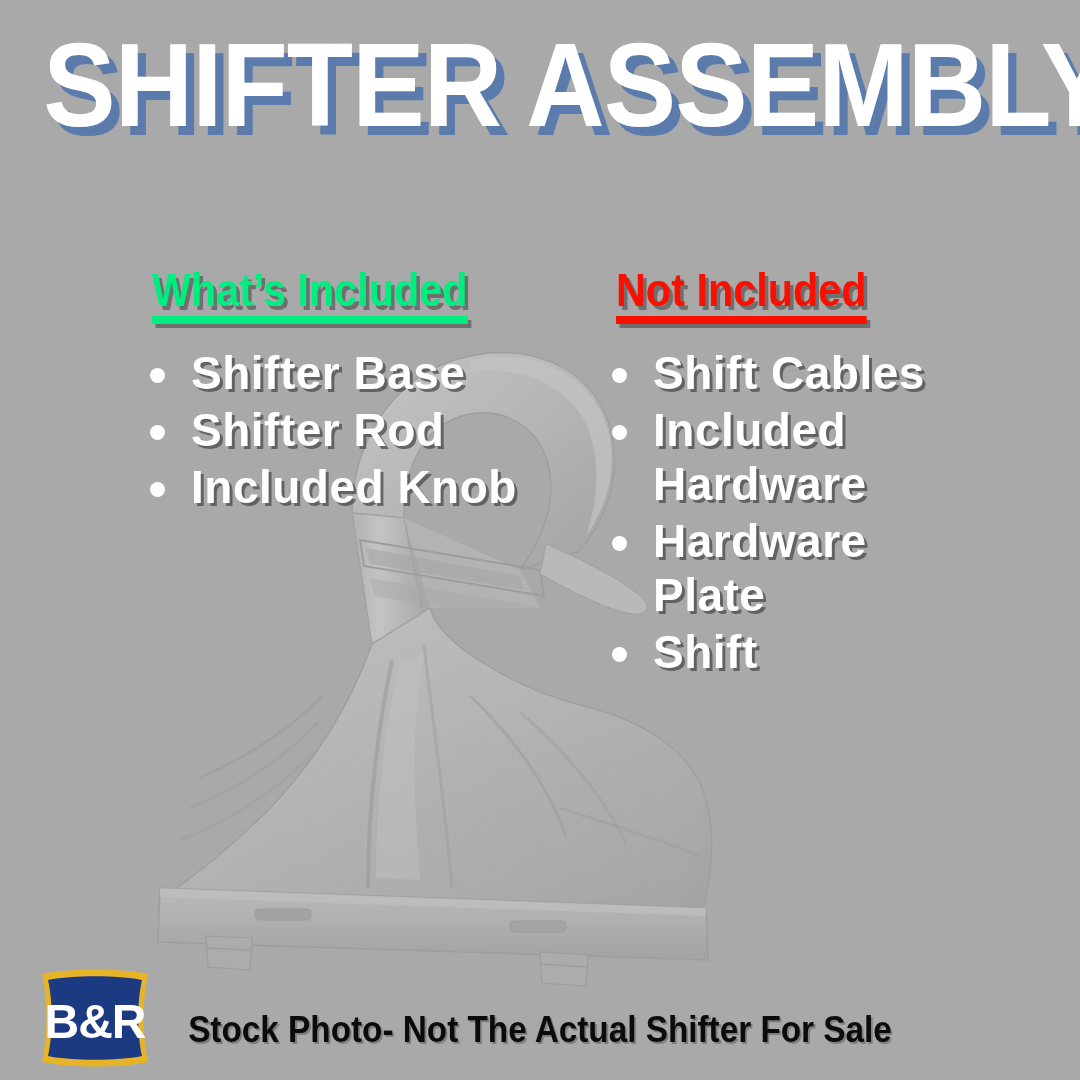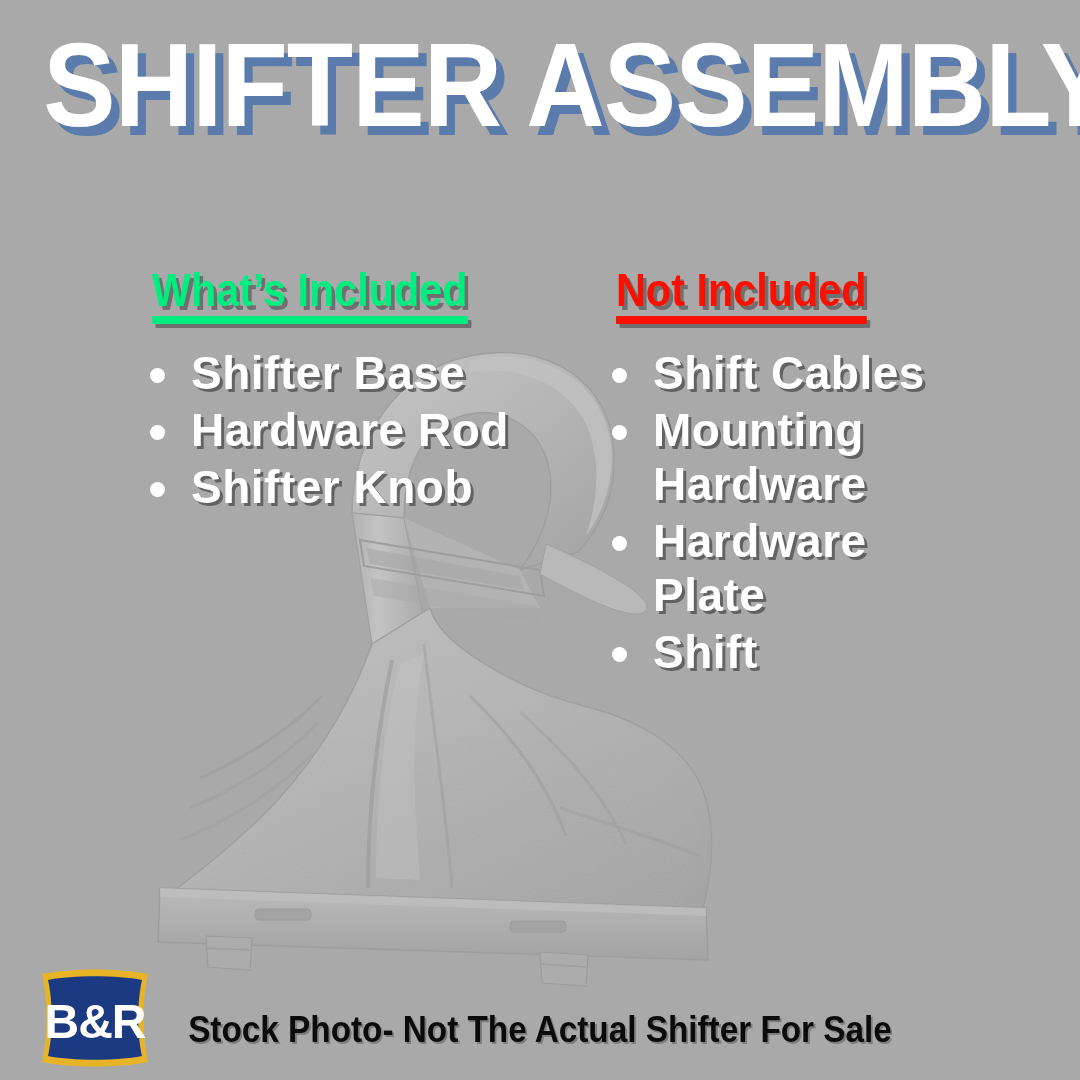--- a/index.html
+++ b/index.html
@@ -278,36 +278,36 @@
     <span class="underline"></span>
   </div>
 
   <ul class="bullet-list" id="list-included">
     <li class="bullet-item">
       <span class="bullet-dot"></span>
       <span class="bullet-text">Shifter Base</span>
     </li>
     <li class="bullet-item">
       <span class="bullet-dot"></span>
-      <span class="bullet-text">Hardware Rod</span>
-    </li>
-    <li class="bullet-item">
-      <span class="bullet-dot"></span>
-      <span class="bullet-text">Shifter Knob</span>
+      <span class="bullet-text">Shifter Rod</span>
+    </li>
+    <li class="bullet-item">
+      <span class="bullet-dot"></span>
+      <span class="bullet-text">Included Knob</span>
     </li>
   </ul>
 
   <ul class="bullet-list" id="list-not-included">
     <li class="bullet-item">
       <span class="bullet-dot"></span>
       <span class="bullet-text">Shift Cables</span>
     </li>
     <li class="bullet-item">
       <span class="bullet-dot"></span>
-      <span class="bullet-text">Mounting Hardware</span>
+      <span class="bullet-text">Included Hardware</span>
     </li>
     <li class="bullet-item">
       <span class="bullet-dot"></span>
       <span class="bullet-text">Hardware Plate</span>
     </li>
     <li class="bullet-item">
       <span class="bullet-dot"></span>
       <span class="bullet-text">Shift</span>
     </li>
   </ul>

